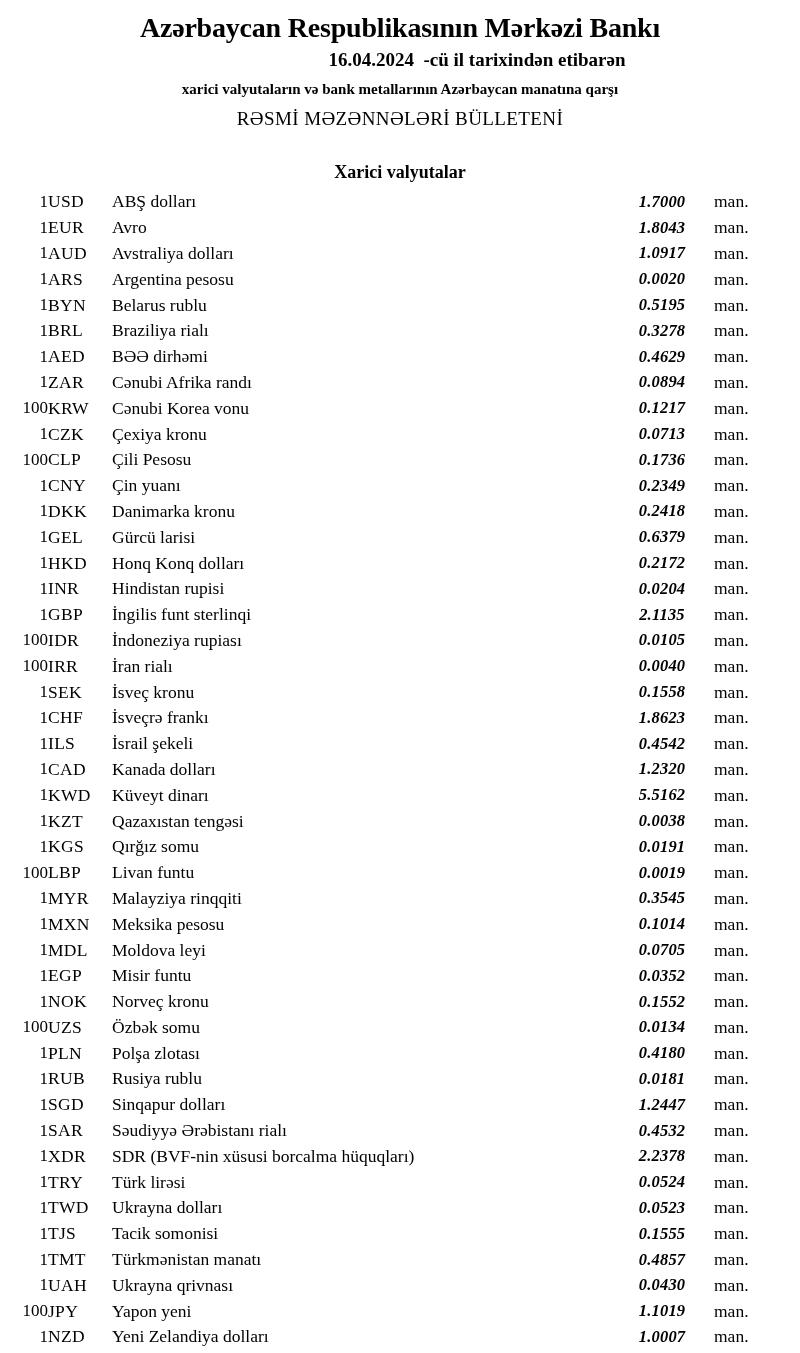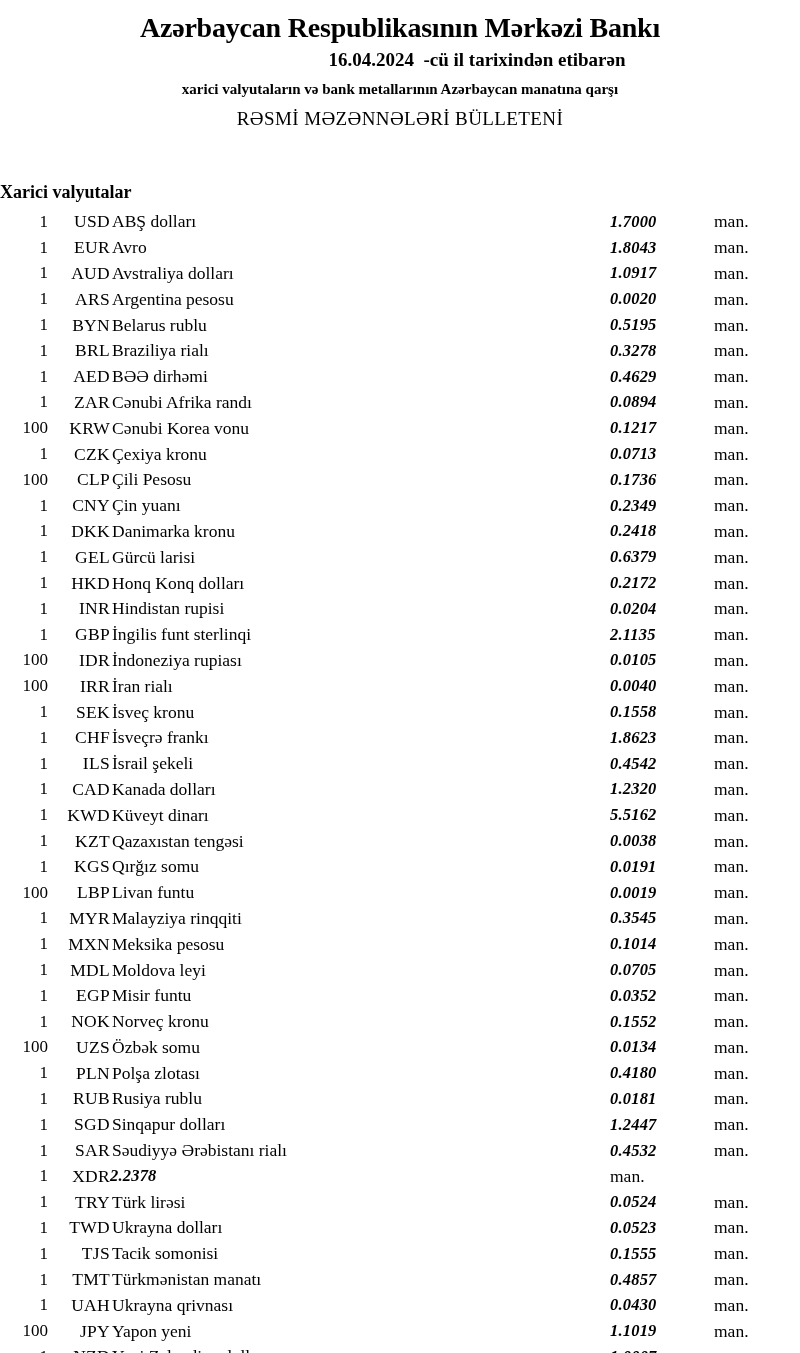--- a/index.html
+++ b/index.html
@@ -40,51 +40,52 @@
   }
   .bulletin-line {
     text-align: center;
     font-size: 19px;
     font-weight: normal;
     line-height: 27px;
     letter-spacing: 0.4px;
     margin-top: 2px;
   }
   .section-title {
+    text-align: center;
     font-size: 18px;
     font-weight: bold;
     line-height: 24px;
-    margin-top: 48px;
+    margin-top: 28px;
   }
   .rates-table {
     margin-top: 5px;
     padding-right: 28px;
   }
   .rate-row {
     display: grid;
     grid-template-columns: 48px 62px 1fr 104px 58px;
     height: 25.8px;
     align-items: center;
     font-size: 17.5px;
   }
   .cell-qty {
     text-align: right;
     font-size: 17px;
   }
   .cell-code {
-    text-align: right;
+    text-align: left;
     letter-spacing: 0.3px;
   }
   .cell-name {
     text-align: left;
     padding-left: 2px;
     white-space: nowrap;
   }
   .cell-rate {
-    text-align: left;
+    text-align: center;
     font-weight: bold;
     font-style: italic;
     font-size: 16.5px;
     letter-spacing: 0.2px;
   }
   .cell-unit {
     text-align: left;
     padding-left: 0;
   }
 </style>
@@ -355,20 +356,21 @@
       <div class="rate-row">
     <span class="cell-qty">1</span>
     <span class="cell-code">SAR</span>
     <span class="cell-name">Səudiyyə Ərəbistanı rialı</span>
     <span class="cell-rate">0.4532</span>
     <span class="cell-unit">man.</span>
   </div>
       <div class="rate-row">
     <span class="cell-qty">1</span>
     <span class="cell-code">XDR</span>
+    <span class="cell-name">SDR (BVF-nin xüsusi borcalma hüquqları)</span>
     <span class="cell-rate">2.2378</span>
     <span class="cell-unit">man.</span>
   </div>
       <div class="rate-row">
     <span class="cell-qty">1</span>
     <span class="cell-code">TRY</span>
     <span class="cell-name">Türk lirəsi</span>
     <span class="cell-rate">0.0524</span>
     <span class="cell-unit">man.</span>
   </div>

